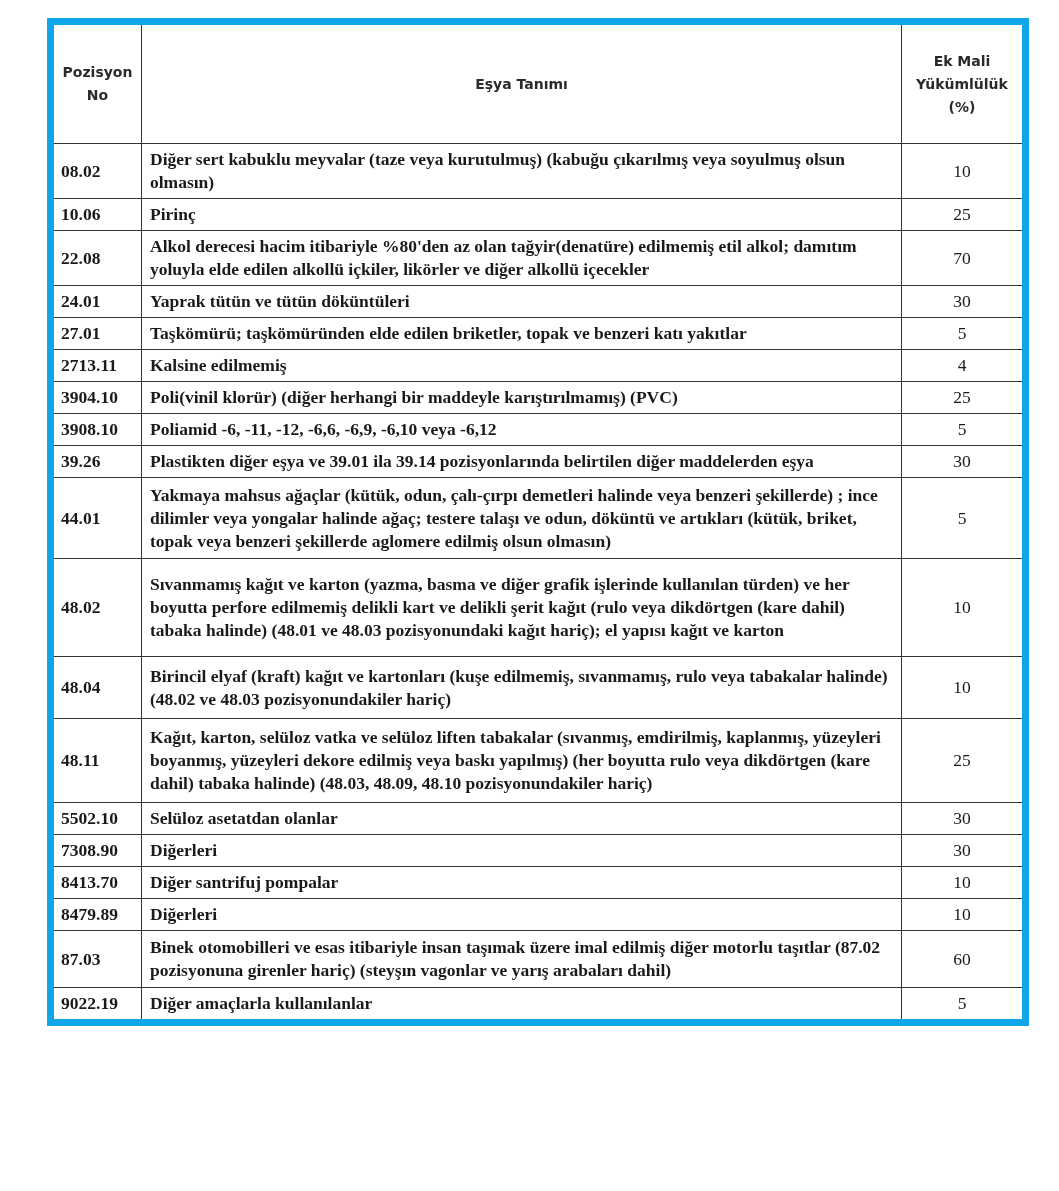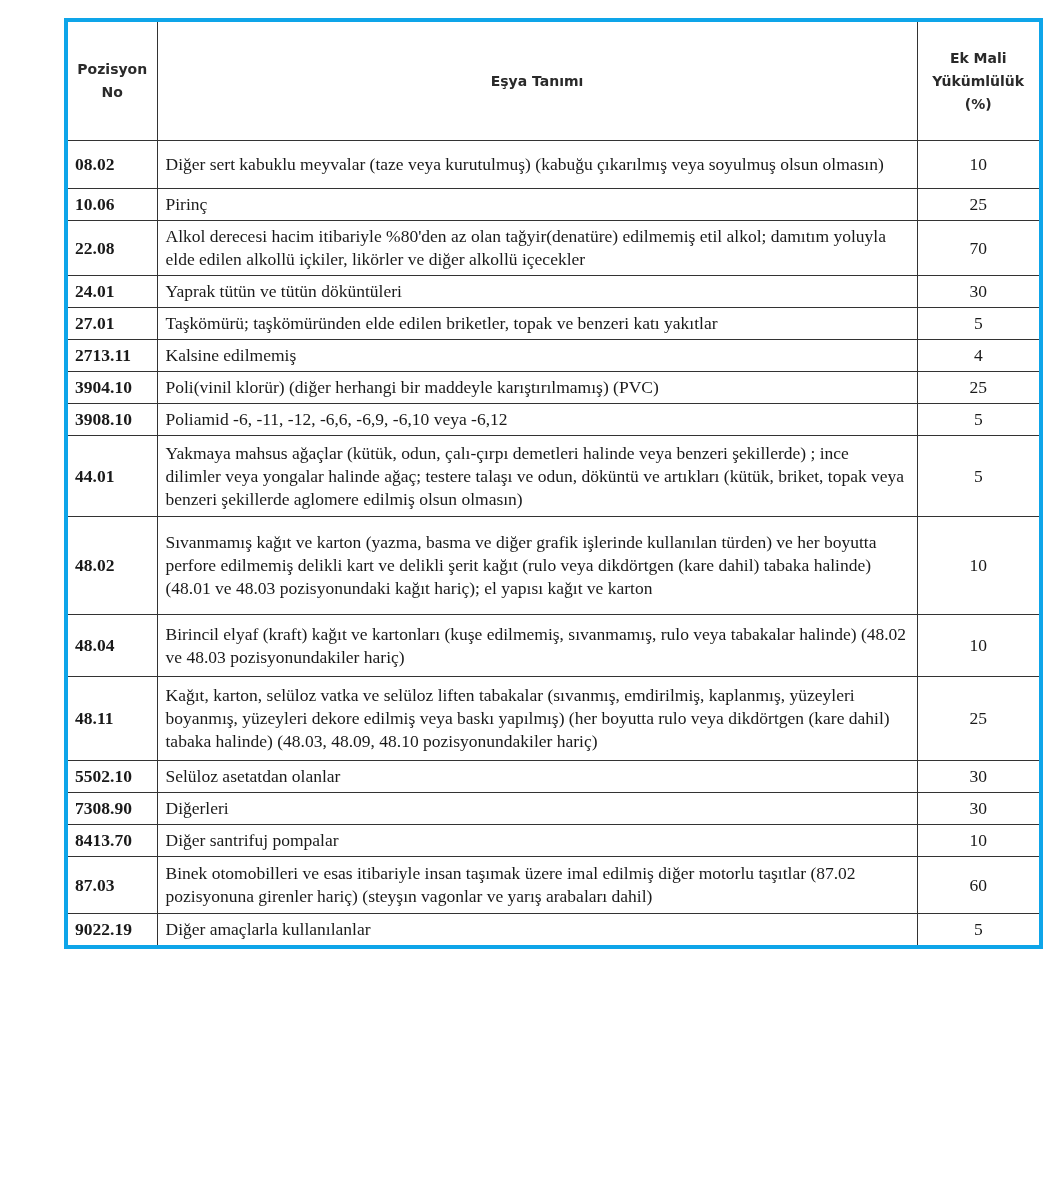--- a/index.html
+++ b/index.html
@@ -8,26 +8,26 @@
       background: #ffffff;
     }
     body {
       width: 1059px;
       height: 1191px;
       position: relative;
       overflow: hidden;
     }
     .tbl {
       position: absolute;
-      left: 64px;
+      left: 47px;
       top: 18px;
       width: 975px;
       border-collapse: collapse;
       table-layout: fixed;
-      border: 4px solid #0ea5e9;
+      border: 7px solid #0ea5e9;
       color: #1a1a1a;
     }
     .tbl col.c1 { width: 91px; }
     .tbl col.c2 { width: 760px; }
     .tbl col.c3 { width: 124px; }
     .tbl th, .tbl td {
       border: 1.5px solid #333;
       vertical-align: middle;
     }
     .tbl th {
@@ -48,20 +48,21 @@
     }
     .tbl td.pos {
       font-weight: bold;
       font-size: 17.5px;
       padding-left: 7px;
       padding-right: 2px;
       margin-top: 25px;
     }
     .tbl td.desc {
       padding-left: 8px;
+      font-weight: bold;
     }
     .tbl td.val {
       text-align: center;
     }
   </style>
 </head>
 <body>
 
 <table class="tbl">
   <colgroup>
@@ -117,20 +118,25 @@
     <tr style="height:32px">
       <td class="pos">3904.10</td>
       <td class="desc">Poli(vinil klorür) (diğer herhangi bir maddeyle karıştırılmamış) (PVC)</td>
       <td class="val">25</td>
     </tr>
     <tr style="height:32px">
       <td class="pos">3908.10</td>
       <td class="desc">Poliamid -6, -11, -12, -6,6, -6,9, -6,10 veya -6,12</td>
       <td class="val">5</td>
     </tr>
+    <tr style="height:32px">
+      <td class="pos">39.26</td>
+      <td class="desc">Plastikten diğer eşya ve 39.01 ila 39.14 pozisyonlarında belirtilen diğer maddelerden eşya</td>
+      <td class="val">30</td>
+    </tr>
     <tr style="height:81px">
       <td class="pos">44.01</td>
       <td class="desc">Yakmaya mahsus ağaçlar (kütük, odun, çalı-çırpı demetleri halinde veya benzeri şekillerde) ; ince dilimler veya yongalar halinde ağaç; testere talaşı ve odun, döküntü ve artıkları (kütük, briket, topak veya benzeri şekillerde aglomere edilmiş olsun olmasın)</td>
       <td class="val">5</td>
     </tr>
     <tr style="height:98px">
       <td class="pos">48.02</td>
       <td class="desc">Sıvanmamış kağıt ve karton (yazma, basma ve diğer grafik işlerinde kullanılan türden) ve her boyutta perfore edilmemiş delikli kart ve delikli şerit kağıt (rulo veya dikdörtgen (kare dahil) tabaka halinde) (48.01 ve 48.03 pozisyonundaki kağıt hariç); el yapısı kağıt ve karton</td>
       <td class="val">10</td>
     </tr>
@@ -152,20 +158,25 @@
     <tr style="height:32px">
       <td class="pos">7308.90</td>
       <td class="desc">Diğerleri</td>
       <td class="val">30</td>
     </tr>
     <tr style="height:32px">
       <td class="pos">8413.70</td>
       <td class="desc">Diğer santrifuj pompalar</td>
       <td class="val">10</td>
     </tr>
+    <tr style="height:32px">
+      <td class="pos">8479.89</td>
+      <td class="desc">Diğerleri</td>
+      <td class="val">10</td>
+    </tr>
     <tr style="height:57px">
       <td class="pos">87.03</td>
       <td class="desc">Binek otomobilleri ve esas itibariyle insan taşımak üzere imal edilmiş diğer motorlu taşıtlar (87.02 pozisyonuna girenler hariç) (steyşın vagonlar ve yarış arabaları dahil)</td>
       <td class="val">60</td>
     </tr>
     <tr style="height:22px">
       <td class="pos">9022.19</td>
       <td class="desc">Diğer amaçlarla kullanılanlar</td>
       <td class="val">5</td>
     </tr>

